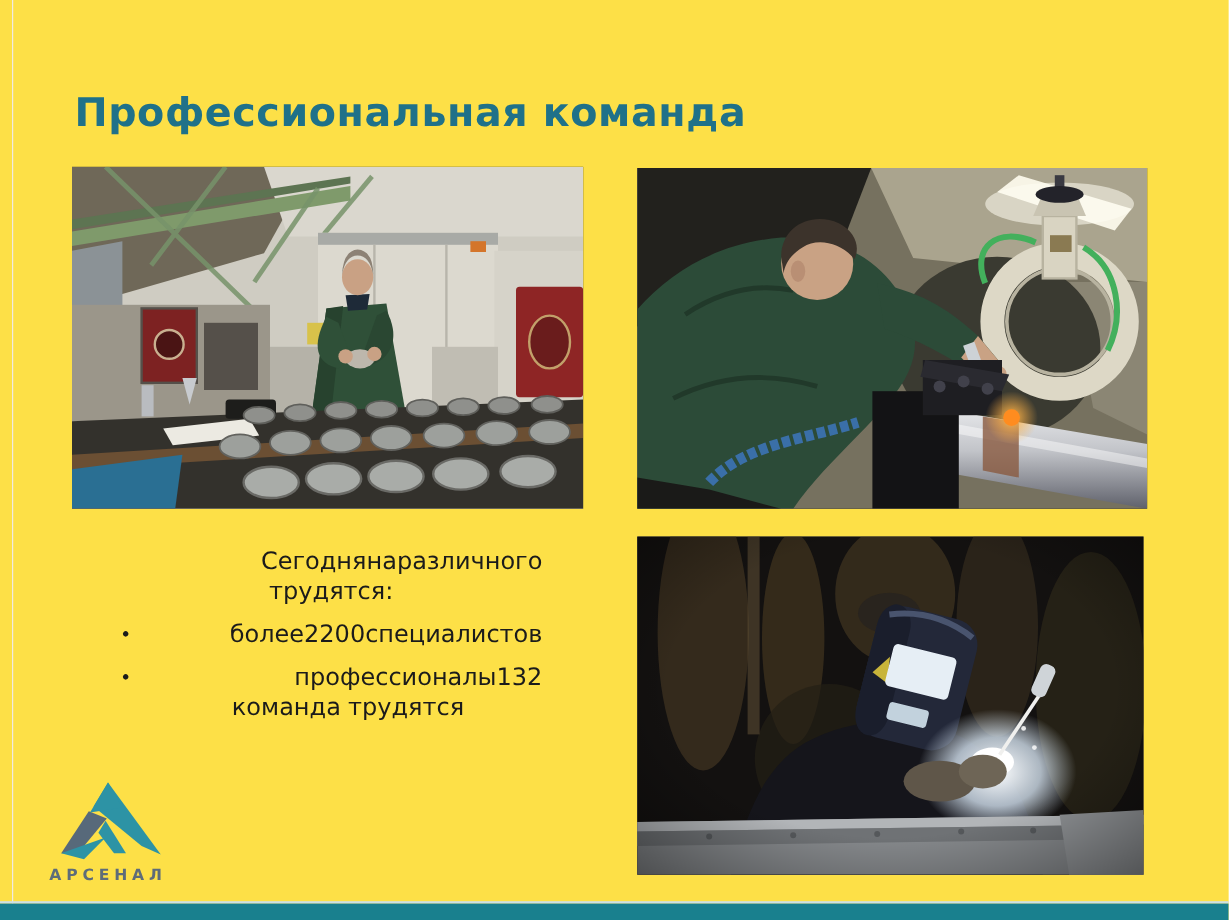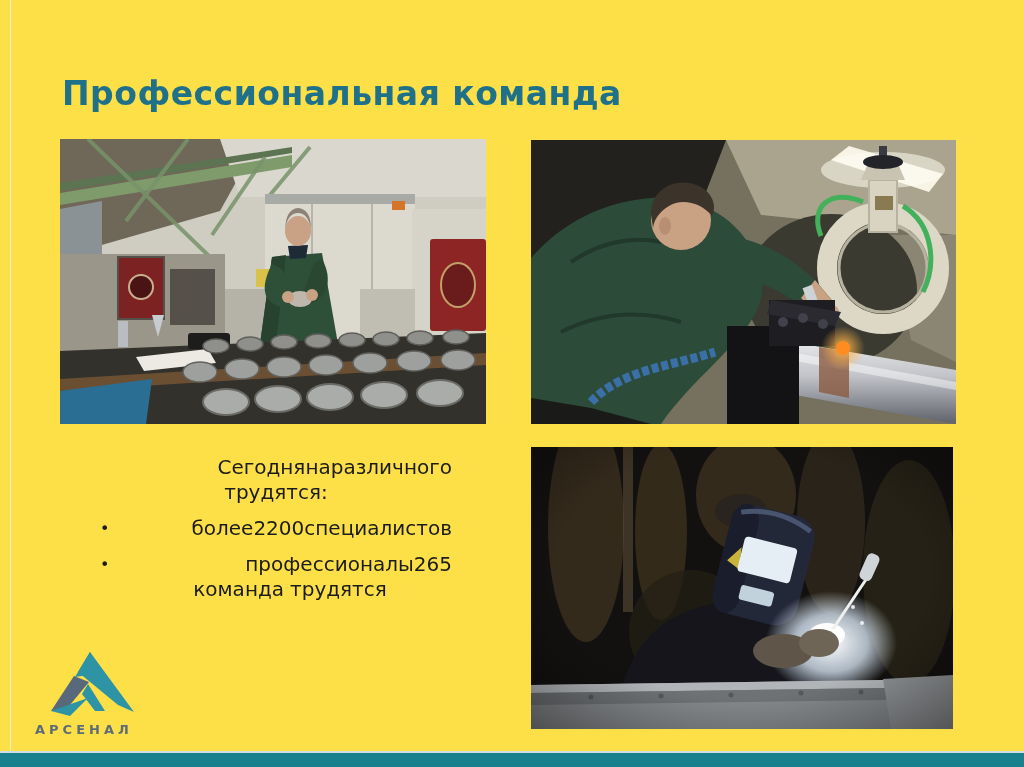--- a/index.html
+++ b/index.html
@@ -14,21 +14,21 @@
   #photo-lathe{left:531px;top:140px;width:425px;height:284px;}
   #photo-welder{left:531px;top:447px;width:422px;height:282px;}
   .body-text{position:absolute;left:100px;top:455px;width:352px;
              font-size:20px;line-height:25px;color:var(--body-text-color,#1b1b1b);}
   .para{margin:0 0 11px 0;}
   .para.bulleted{display:flex;}
   .bullet{width:28px;flex:none;font-size:16px;line-height:25px;}
   .lines{flex:1;min-width:0;}
   .line{display:flex;justify-content:flex-end;}
   .line.last{justify-content:center;gap:6px;}
-  .logo{position:absolute;left:35px;top:648px;width:110px;text-align:left;}
+  .logo{position:absolute;left:35px;top:648px;width:110px;text-align:center;}
   .logo-mark{display:block;margin:0 auto;width:92px;height:70px;}
   .logo-text{margin-top:4px;font-size:13px;font-weight:600;letter-spacing:4px;
              color:var(--logo-gray,#5e6c79);white-space:nowrap;}
   .footer-hairline{position:absolute;left:0;bottom:14px;width:1024px;height:2px;background:#cde0e4;}
   .footer-bar{position:absolute;left:0;bottom:0;width:1024px;height:14px;
               background:var(--accent-teal,#19808e);}
 </style>
 </head>
 <body>
 
@@ -242,21 +242,21 @@
             <span>2200</span>
             <span>специалистов</span>
           </div>
         </div>
       </div>
       <div class="para bulleted">
         <span class="bullet">•</span>
         <div class="lines">
           <div class="line">
             <span>профессионалы</span>
-            <span>265</span>
+            <span>132</span>
           </div>
           <div class="line last">
             <span>команда</span>
             <span>трудятся</span>
           </div>
         </div>
       </div>
     </div>
 
   <div class="logo">

